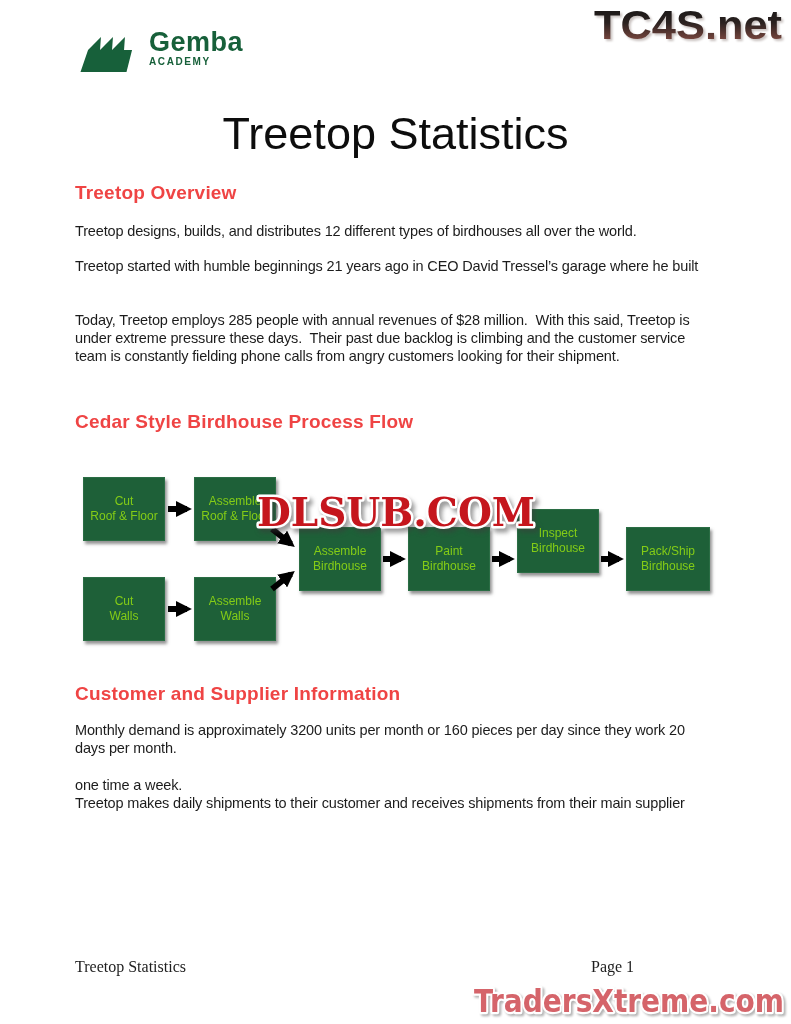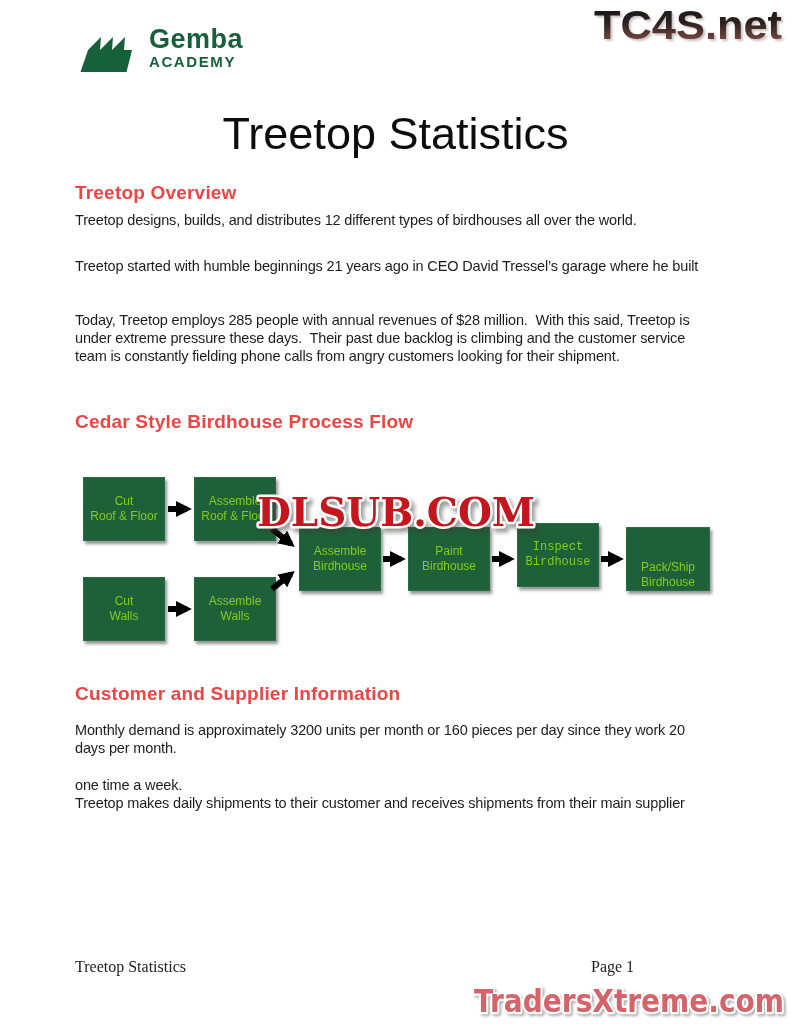--- a/index.html
+++ b/index.html
@@ -6,40 +6,40 @@
   body { background:#ffffff; font-family:"Liberation Sans", sans-serif; }
   .page {
     position:relative; width:791px; height:1024px; margin:0 auto;
     background:#ffffff; overflow:hidden; color:#1c1c1c;padding-left:8px;
   }
   
   .logo { position:absolute; left:80px; top:22px; display:flex; align-items:center; }
   .logo-icon { width:64px; height:52px; }
   .logo-text { margin-left:5px; color:#17603a; }
   .logo-name { font-size:27px; font-weight:bold; line-height:26px; letter-spacing:0.5px; }
-  .logo-sub  { font-size:15px; font-weight:bold; letter-spacing:1.6px; margin-top:1px; }
+  .logo-sub  { font-size:10px; font-weight:bold; letter-spacing:1.6px; margin-top:1px; }
   
   .wm-top { position:absolute; top:2px; right:3px; filter:drop-shadow(2px 2px 1px #c9c2c0); }
   .wm-mid { position:absolute; left:251px; top:484px; filter:drop-shadow(3px 4px 2px rgba(60,60,60,0.5)); z-index:30; }
   .wm-bottom { position:absolute; right:0px; bottom:1px; filter:drop-shadow(2px 2px 1px #b5b5b5); z-index:30; }
   
   .doc-title {
     position:absolute; left:0; top:108px; width:100%; text-align:center;
     font-size:45px; font-weight:400; color:#0d0d0d; letter-spacing:0px;
   }
   .h2 {
     position:absolute; left:75px; font-size:19px; font-weight:bold; color:#ef4444;
     letter-spacing:0.2px;
   }
   .h2-overview { top:182px; }
   .h2-process  { top:411px; }
   .h2-customer { top:683px; }
   .para { position:absolute; left:75px; width:660px; font-size:14.5px; letter-spacing:-0.15px; }
   .para .pline { line-height:18px; white-space:pre; }
-  .p1 { top:211px; }
+  .p1 { top:222px; }
   .p2 { top:257px; }
   .p3 { top:311px; }
   .p4 { top:721px; }
   .p5 { top:776px; }
   
   .diagram { position:absolute; left:75px; top:470px; width:645px; height:180px; }
   .pbox {
     position:absolute; width:82px; height:64px; background:#1e6038;
     border:1px solid #2a6d44; box-shadow:2px 3px 3px rgba(110,110,110,0.75);
     display:flex; flex-direction:column; align-items:center; justify-content:center;
@@ -107,25 +107,25 @@
       <div>Roof &amp; Floor</div>
     </div>
     <div class="pbox" style="left:224px; top:57px;">
       <div>Assemble</div>
       <div>Birdhouse</div>
     </div>
     <div class="pbox" style="left:333px; top:57px;">
       <div>Paint</div>
       <div>Birdhouse</div>
     </div>
-    <div class="pbox" style="left:442px; top:53px;font-family:Liberation Mono, monospace;">
+    <div class="pbox" style="left:442px; top:39px;">
       <div>Inspect</div>
       <div>Birdhouse</div>
     </div>
-    <div class="pbox" style="left:551px; top:57px; width:84px;justify-content:flex-end;">
+    <div class="pbox" style="left:551px; top:57px; width:84px;">
       <div>Pack/Ship</div>
       <div>Birdhouse</div>
     </div>
     <div class="pbox" style="left:8px; top:107px;">
       <div>Cut</div>
       <div>Walls</div>
     </div>
     <div class="pbox" style="left:119px; top:107px;">
       <div>Assemble</div>
       <div>Walls</div>

